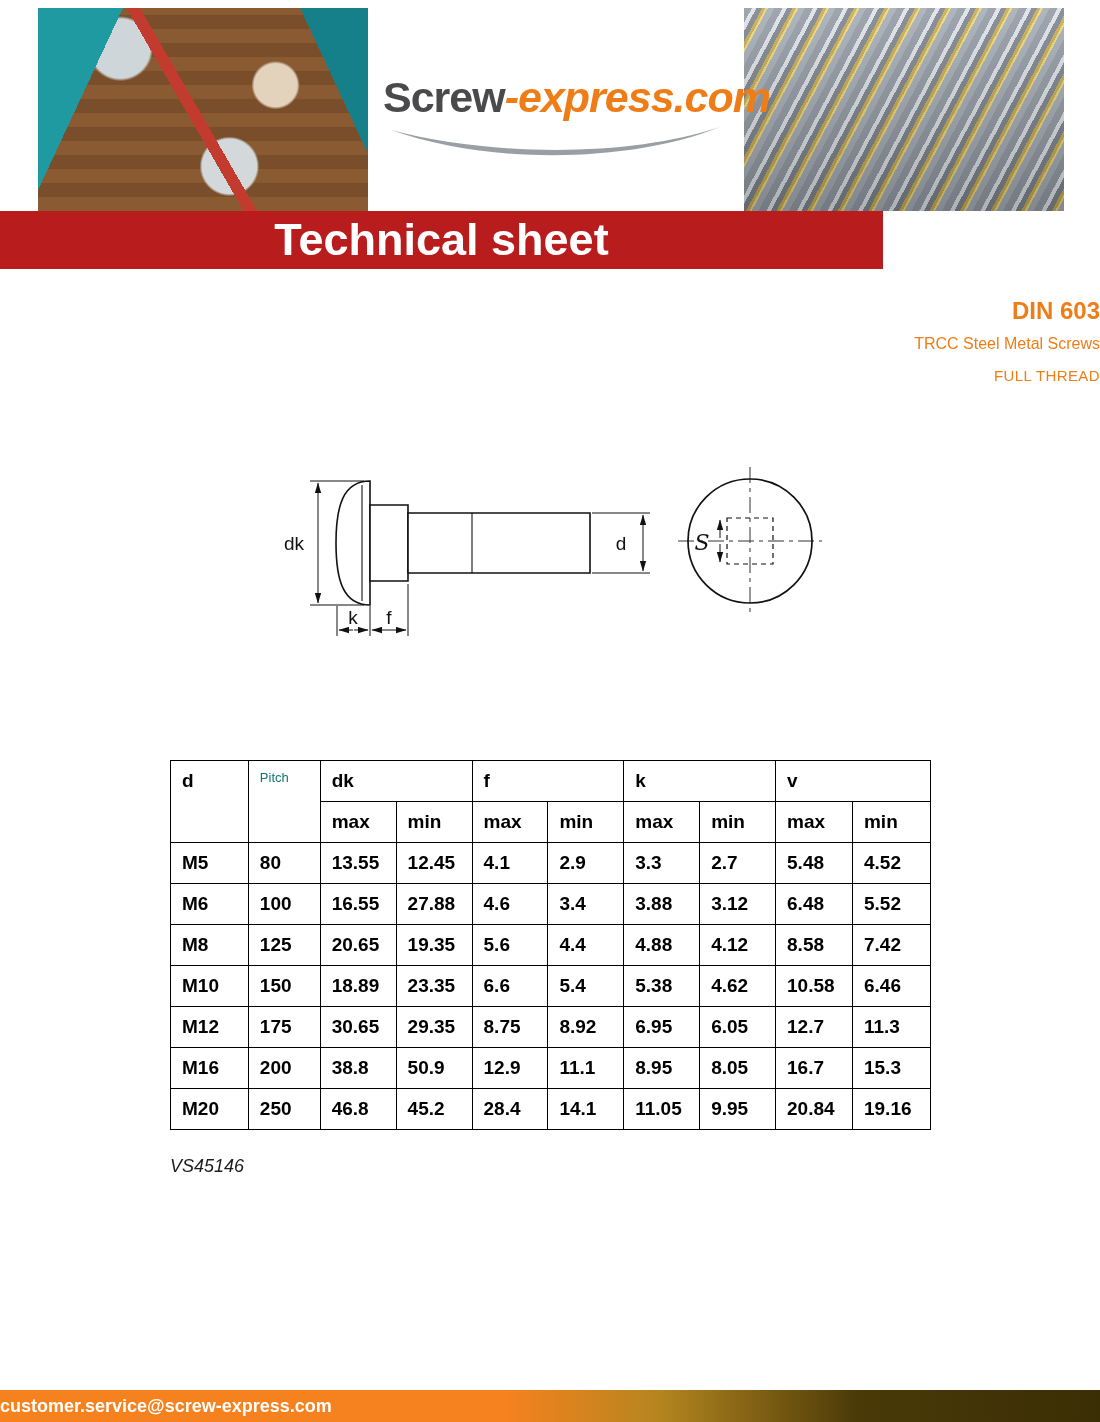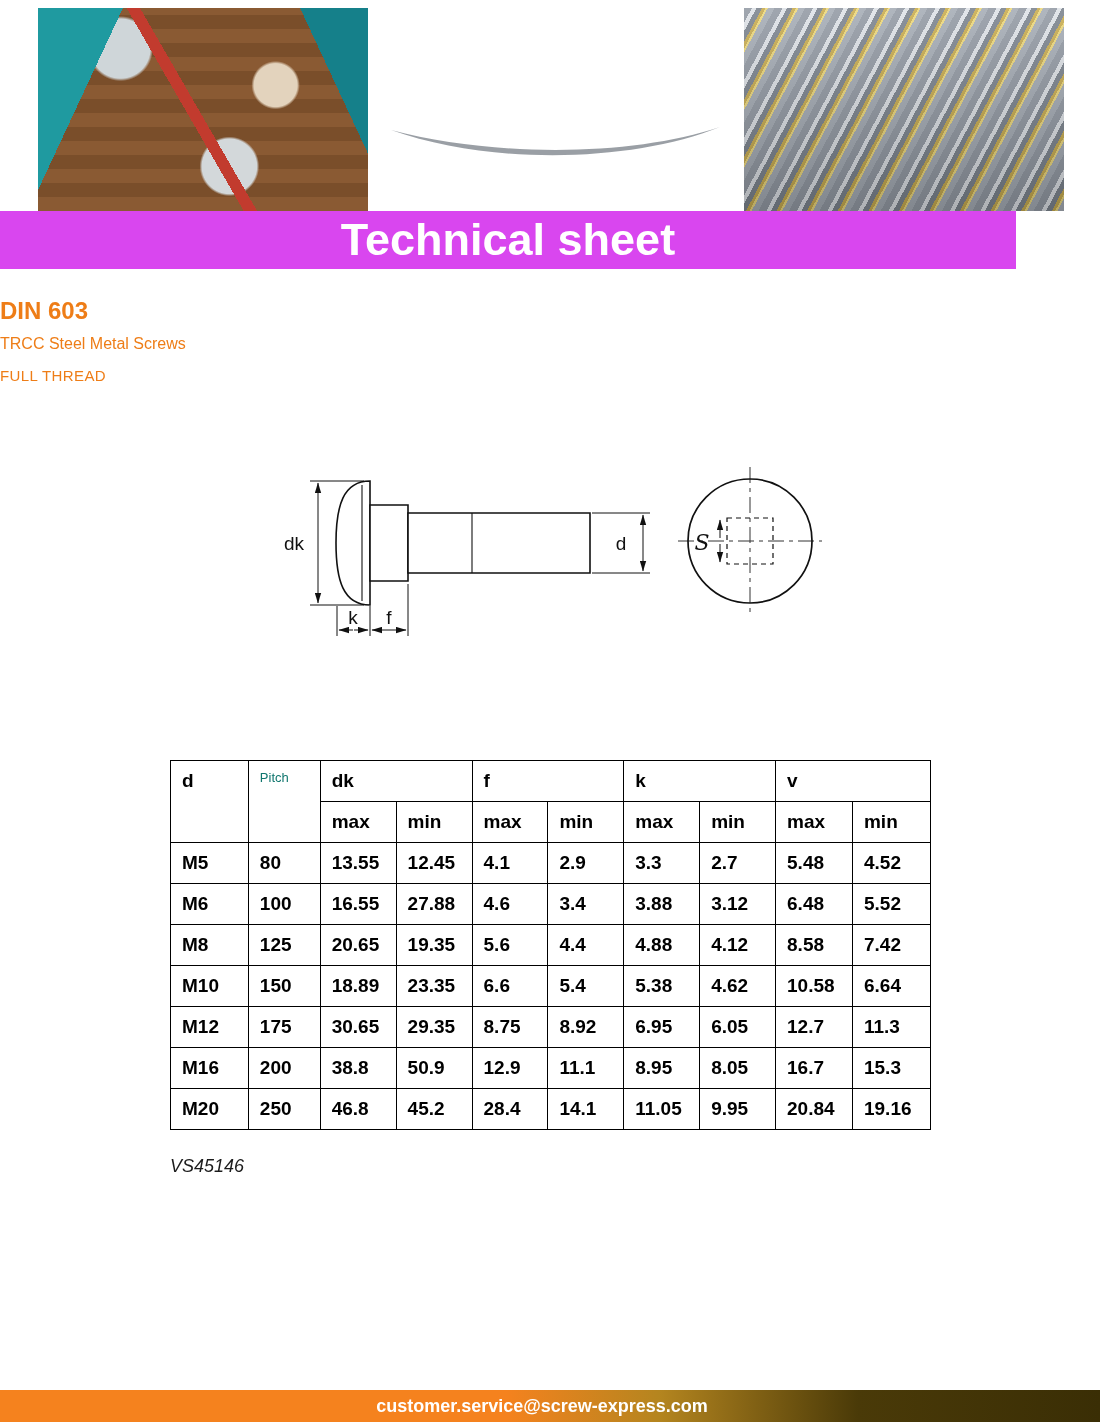--- a/index.html
+++ b/index.html
@@ -23,26 +23,26 @@
     background:
       linear-gradient(rgba(255,255,255,.10), rgba(0,0,0,.22)),
       repeating-linear-gradient(118deg, #959ca6 0 7px, #dfe3e8 7px 11px, #7e8690 11px 16px, #c9ad52 16px 19px, #ecd87e 19px 21px, #a7aeb7 21px 27px),
       repeating-linear-gradient(62deg, #b9bec6 0 5px, #e8ebee 5px 9px, #868d97 9px 14px, #aab0b8 14px 18px)}
   .logo{position:absolute;left:383px;top:76px;font-size:43px;white-space:nowrap;line-height:1}
   .logo-main{font-weight:700;color:#4a4a4c;letter-spacing:-1px}
   .logo-suffix{font-weight:700;font-style:italic;color:#ee7d17;letter-spacing:-1px}
   .swoosh{position:absolute;left:388px;top:124px}
 
   
-  .banner{position:absolute;left:0;top:211px;width:1016px;height:58px;background:#d946ef;
+  .banner{position:absolute;left:0;top:211px;width:883px;height:58px;background:#b91c1c;
           text-align:center;line-height:58px}
   .banner span{color:#fff;font-size:45px;font-weight:800;letter-spacing:0}
 
   
-  .center-line{position:absolute;left:0;width:1100px;text-align:left;color:#ee7d17}
+  .center-line{position:absolute;left:0;width:1100px;text-align:right;color:#ee7d17}
   .din{top:297px;font-size:24px;font-weight:700}
   .subtitle{top:335px;font-size:16px}
   .thread{top:367px;font-size:15px;letter-spacing:.4px}
 
   
   .diagram-wrap{position:absolute;left:250px;top:438px;width:620px;height:230px}
   .diagram line,.diagram path,.diagram rect,.diagram circle{vector-effect:non-scaling-stroke}
   .dim-label{font-family:"Liberation Sans",sans-serif;font-size:19px;fill:#111}
   .s-label{font-family:"DejaVu Serif",serif;font-style:italic;font-size:22px;fill:#111}
 
@@ -51,31 +51,34 @@
   table{border-collapse:collapse;width:100%}
   th,td{border:1.5px solid #000;padding:9px 11px;font-size:19px;text-align:left;color:#000}
   th{font-weight:700;vertical-align:top}
   td{font-weight:700}
   .th-pitch{font-size:13px;font-weight:400;color:#0f766e}
 
   
   .ref{position:absolute;left:170px;top:1156px;font-size:18px;font-style:italic;color:#1c1c1c}
   .bottom-bar{position:absolute;left:0;top:1390px;width:1100px;height:32px;
     background:linear-gradient(90deg,#f5821e 0%,#f5821e 46%,#b4851f 60%,#4a3a08 78%,#3a2e05 100%);
-    text-align:center;line-height:32px;padding-right:16px}
+    text-align:left;line-height:32px;padding-right:16px}
   .bottom-bar span{color:#fff;font-size:18px;font-weight:700}
 </style>
 </head>
 <body>
 
 <div class="page">
 
   <div class="photo photo-left"></div>
   <div class="photo photo-right"></div>
 
+  <div class="logo">
+    <span class="logo-main">Screw</span><span class="logo-suffix">-express.com</span>
+  </div>
   <svg class="swoosh" width="340" height="48" viewBox="0 0 340 48">
     <path d="M3,6 C105,42 245,38 332,3 C245,32 110,34 3,6 Z" fill="#8f959b" opacity="0.9"></path>
   </svg>
 
   <div class="banner">
     <span>Technical sheet</span>
   </div>
 
   <div class="abs center-line din">DIN 603</div>
   <div class="abs center-line thread">FULL THREAD</div>
@@ -211,21 +214,21 @@
         <tr>
           <td>M10</td>
           <td>150</td>
           <td>18.89</td>
           <td>23.35</td>
           <td>6.6</td>
           <td>5.4</td>
           <td>5.38</td>
           <td>4.62</td>
           <td>10.58</td>
-          <td>6.64</td>
+          <td>6.46</td>
         </tr>
         <tr>
           <td>M12</td>
           <td>175</td>
           <td>30.65</td>
           <td>29.35</td>
           <td>8.75</td>
           <td>8.92</td>
           <td>6.95</td>
           <td>6.05</td>

